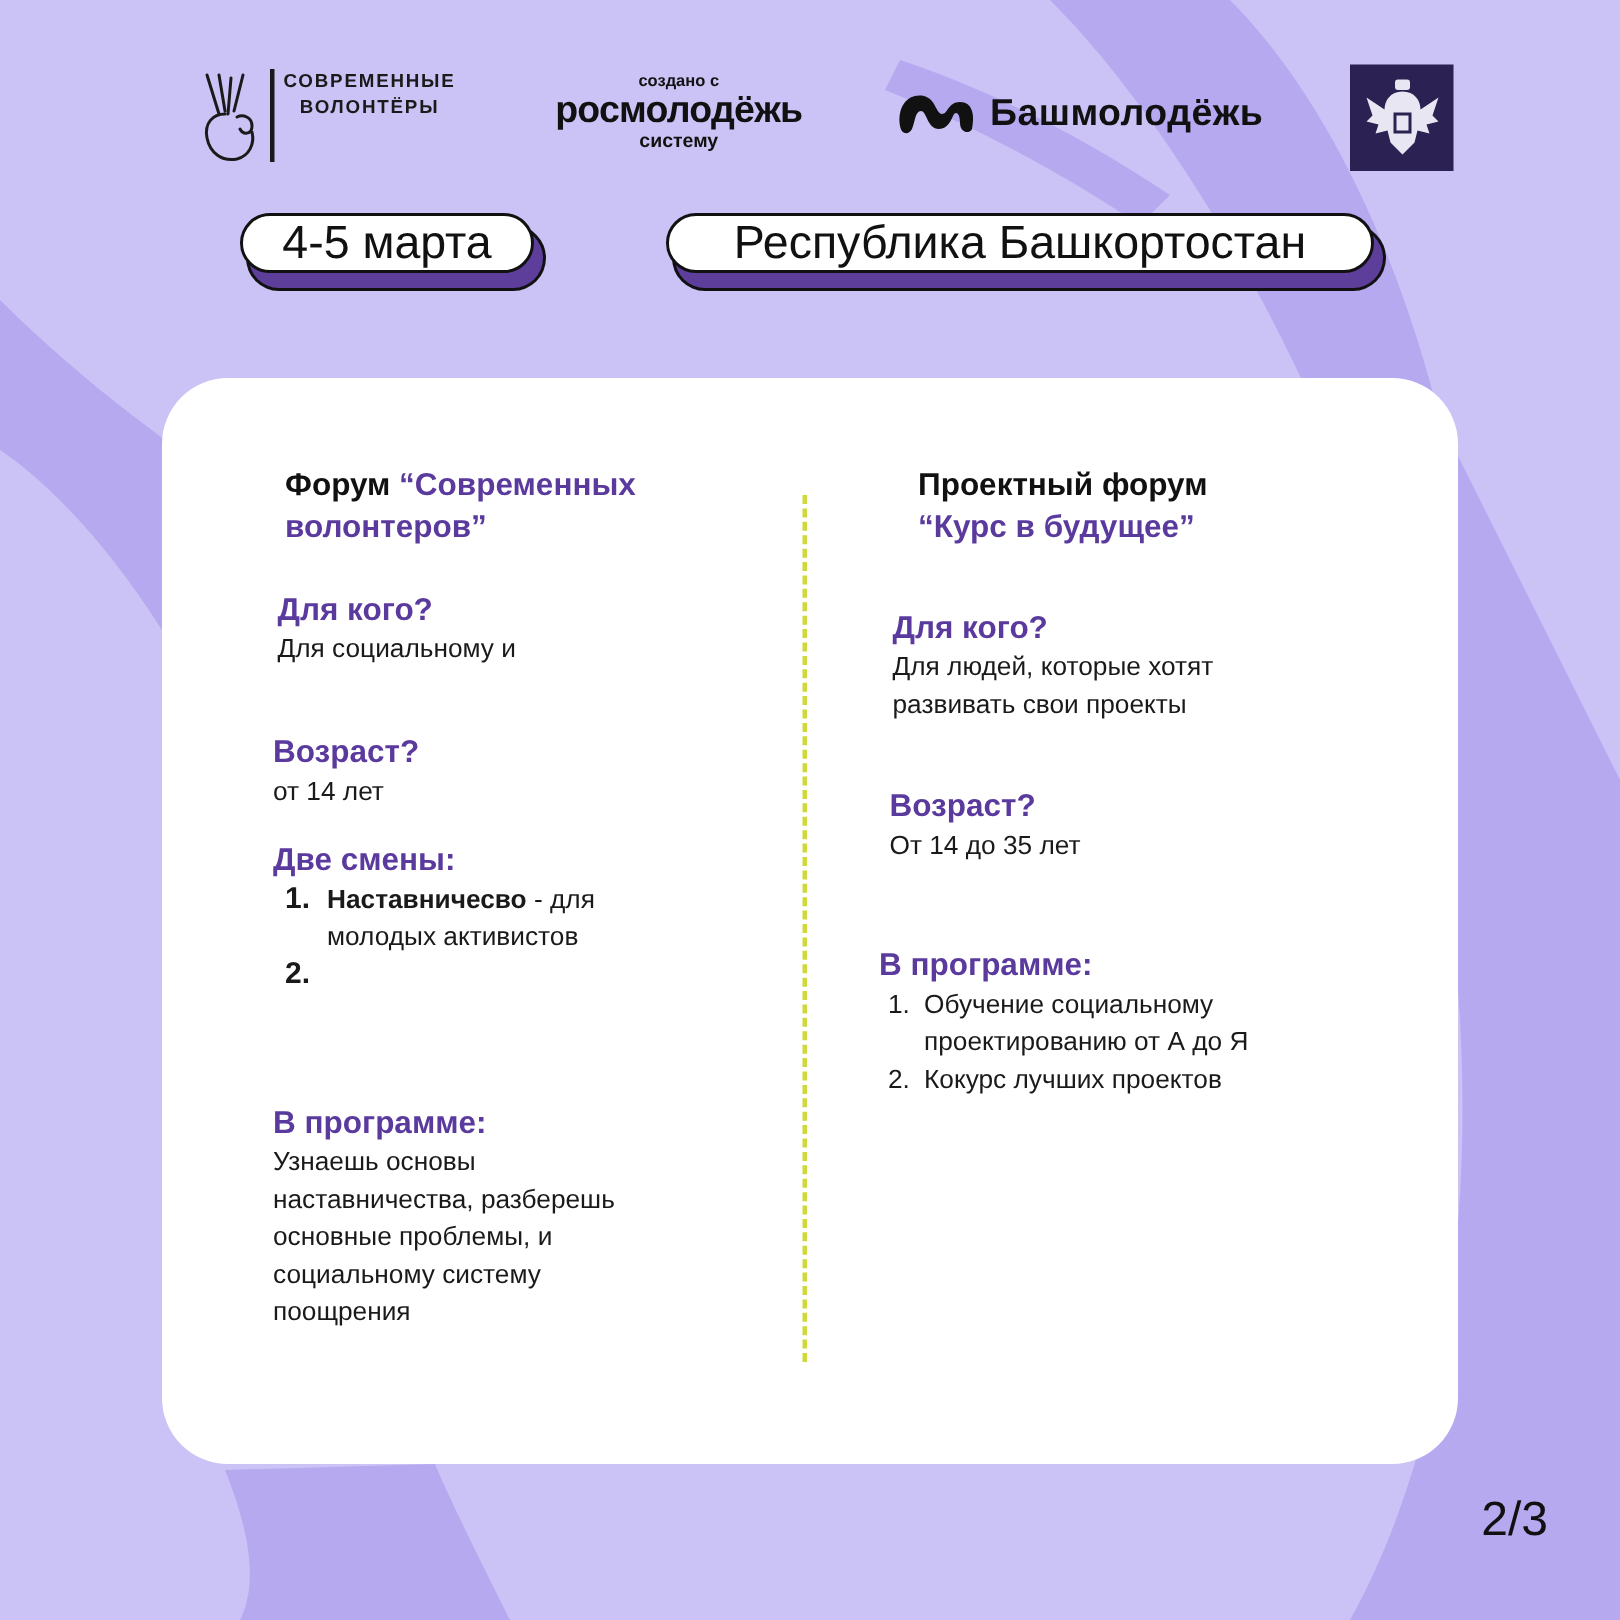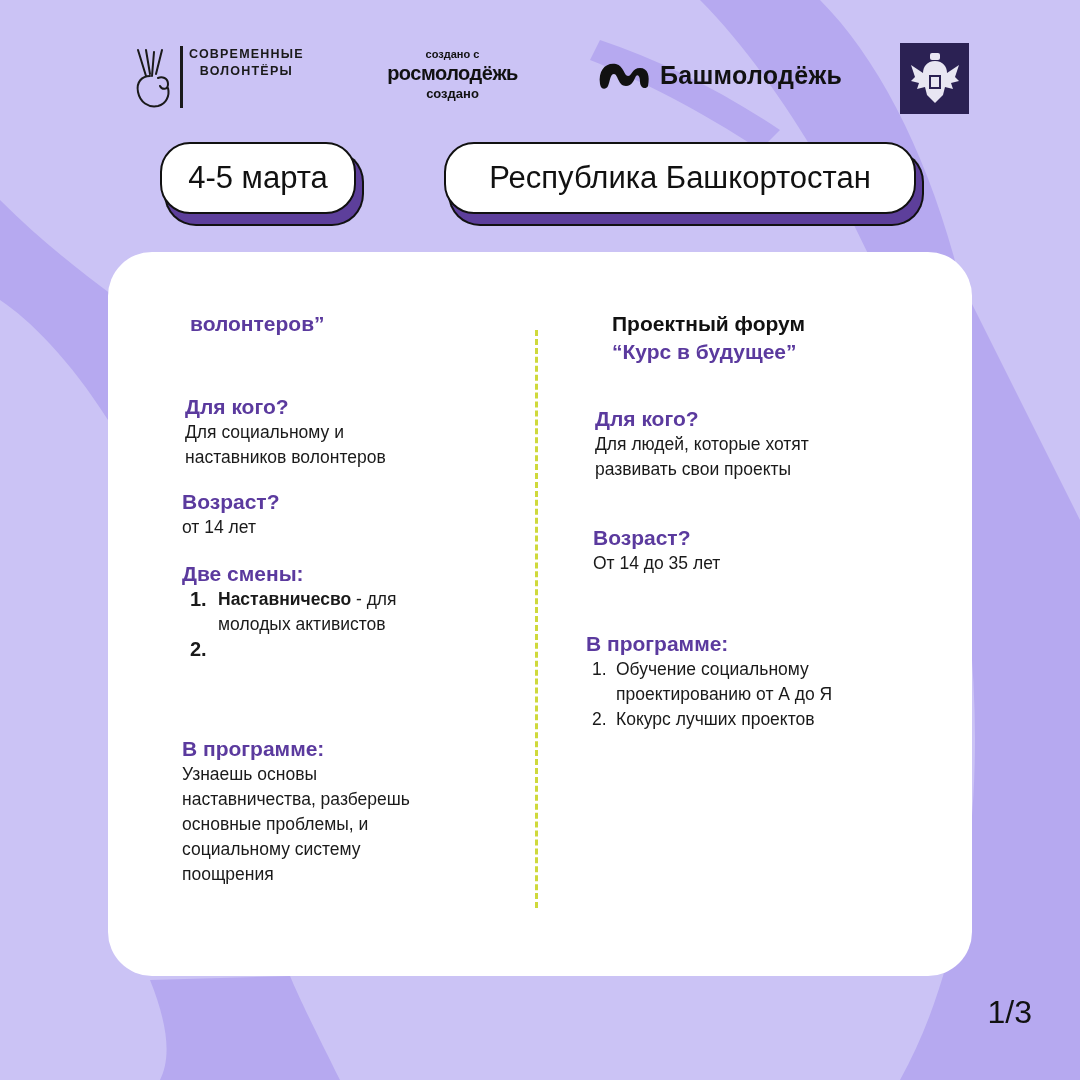--- a/index.html
+++ b/index.html
@@ -5,26 +5,26 @@
   html, body { margin:0; padding:0; }
   body { width:1080px; height:1080px; overflow:hidden; background:#cbc3f5; font-family:"Liberation Sans", sans-serif; position:relative; }
   .bg { position:absolute; inset:0; }
   .logos { position:absolute; top:40px; left:0; width:1080px; height:80px; }
   .logo { position:absolute; }
   .sv { left:132px; top:6px; display:flex; }
   .sv .bar { width:3px; height:62px; background:#1a1a1a; margin:0 6px 0 4px; }
   .sv .txt { font-size:12.5px; letter-spacing:1.2px; line-height:17px; color:#1a1a1a; text-align:center; font-weight:bold; }
   .rm { left:360px; top:8px; text-align:center; width:185px; color:#111; }
   .rm .s1 { font-size:11px; font-weight:bold; }
-  .rm .s2 { font-size:20px; font-weight:bold; letter-spacing:-0.5px; line-height:26px; }
+  .rm .s2 { font-size:25px; font-weight:bold; letter-spacing:-0.5px; line-height:26px; }
   .rm .s3 { font-size:13px; font-weight:bold; }
   .bm { left:598px; top:20px; display:flex; align-items:center; }
   .bm .name { font-size:25px; font-weight:bold; color:#111; margin-left:10px; letter-spacing:0.3px; }
   .gerb { left:900px; top:3px; width:69px; height:71px; background:#2b2153; display:flex; align-items:center; justify-content:center; }
-  .pill { position:absolute; height:72px; background:#fff; border:2px solid #111; border-radius:30px; box-shadow:6px 10px 0 0 #5d3f9b, 6px 10px 0 2px #111; display:flex; align-items:center; justify-content:center; font-size:31px; color:#111; box-sizing:border-box; }
+  .pill { position:absolute; height:40px; background:#fff; border:2px solid #111; border-radius:30px; box-shadow:6px 10px 0 0 #5d3f9b, 6px 10px 0 2px #111; display:flex; align-items:center; justify-content:center; font-size:31px; color:#111; box-sizing:border-box; }
   .card { position:absolute; left:108px; top:252px; width:864px; height:724px; background:#fff; border-radius:44px; }
   .divider { position:absolute; left:535px; top:330px; width:0; height:578px; border-left:3px dashed #cfd93b; }
   .col { position:absolute; color:#111; }
   .h-title { font-size:21px; font-weight:bold; line-height:28px; }
   .purple { color:#5b3a9e; }
   .q { font-size:21px; font-weight:bold; color:#5b3a9e; line-height:26px; }
   .p { font-size:17.5px; line-height:25px; color:#1a1a1a; }
   .page-num { position:absolute; right:48px; top:994px; font-size:32px; color:#111; }
   ol { margin:0; padding:0; list-style:none; }
   .li { display:flex; }
@@ -47,21 +47,21 @@
     </svg>
     <div class="bar"></div>
     <div class="txt">
       <div>СОВРЕМЕННЫЕ</div>
       <div>ВОЛОНТЁРЫ</div>
     </div>
   </div>
   <div class="logo rm">
     <div class="s1">создано с</div>
     <div class="s2">росмолодёжь</div>
-    <div class="s3">создано</div>
+    <div class="s3">систему</div>
   </div>
   <div class="logo bm">
     <svg width="52" height="30" viewBox="0 0 52 30">
       <path d="M2 24 C0 10 8 2 18 4 C26 6 26 16 30 16 C34 16 34 8 42 8 C50 8 52 16 50 26 C48 30 42 28 42 22 C42 16 40 14 38 16 C36 20 34 26 28 26 C20 26 20 14 16 14 C12 14 12 22 10 26 C8 30 3 30 2 24 Z" fill="#111"></path>
     </svg>
     <span class="name">Башмолодёжь</span>
   </div>
   <div class="logo gerb">
     <svg width="52" height="56" viewBox="0 0 52 56">
       <g fill="#e8e6f2">
@@ -78,27 +78,27 @@
   <span>4-5 марта</span>
 </div>
 <div class="pill" style="left:444px; top:142px; width:472px;">
   <span>Республика Башкортостан</span>
 </div>
 
 <div class="card"></div>
 <div class="divider"></div>
 
 <div class="col" style="left:190px; top:310px;">
+  <div class="h-title"><span>Форум </span><span class="purple">“Современных</span></div>
   <div class="h-title purple">волонтеров”</div>
 </div>
 
 <div class="col" style="left:185px; top:394px;">
   <div class="q">Для кого?</div>
   <div class="p">Для социальному и</div>
-  <div class="p">наставников волонтеров</div>
 </div>
 
 <div class="col" style="left:182px; top:489px;">
   <div class="q">Возраст?</div>
   <div class="p">от 14 лет</div>
 </div>
 
 <div class="col" style="left:182px; top:561px;">
   <div class="q">Две смены:</div>
   <ol style="margin-left:8px;">
@@ -147,13 +147,13 @@
       <span class="num" style="width:24px;">1.</span>
       <span><span>Обучение социальному</span><br><span>проектированию от А до Я</span></span>
     </li>
     <li class="li p">
       <span class="num" style="width:24px;">2.</span>
       <span>Кокурс лучших проектов</span>
     </li>
   </ol>
 </div>
 
-<div class="page-num">1/3</div>
+<div class="page-num">2/3</div>
 
 </body></html>

